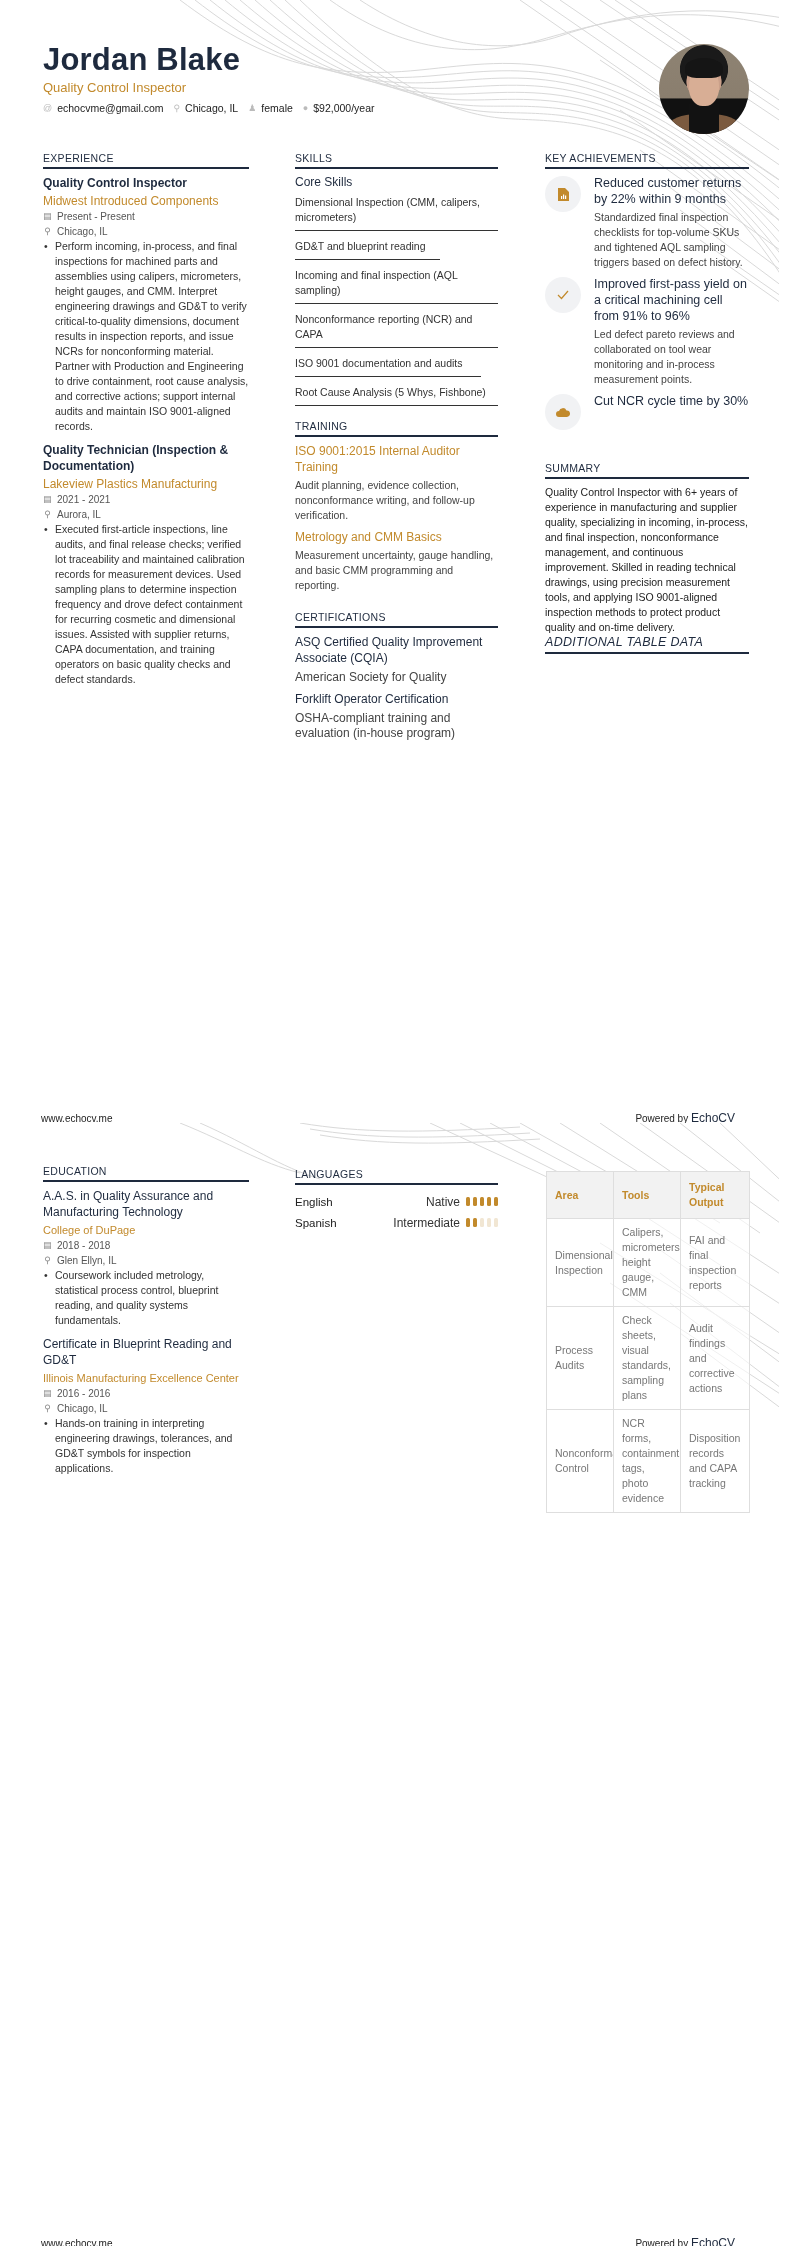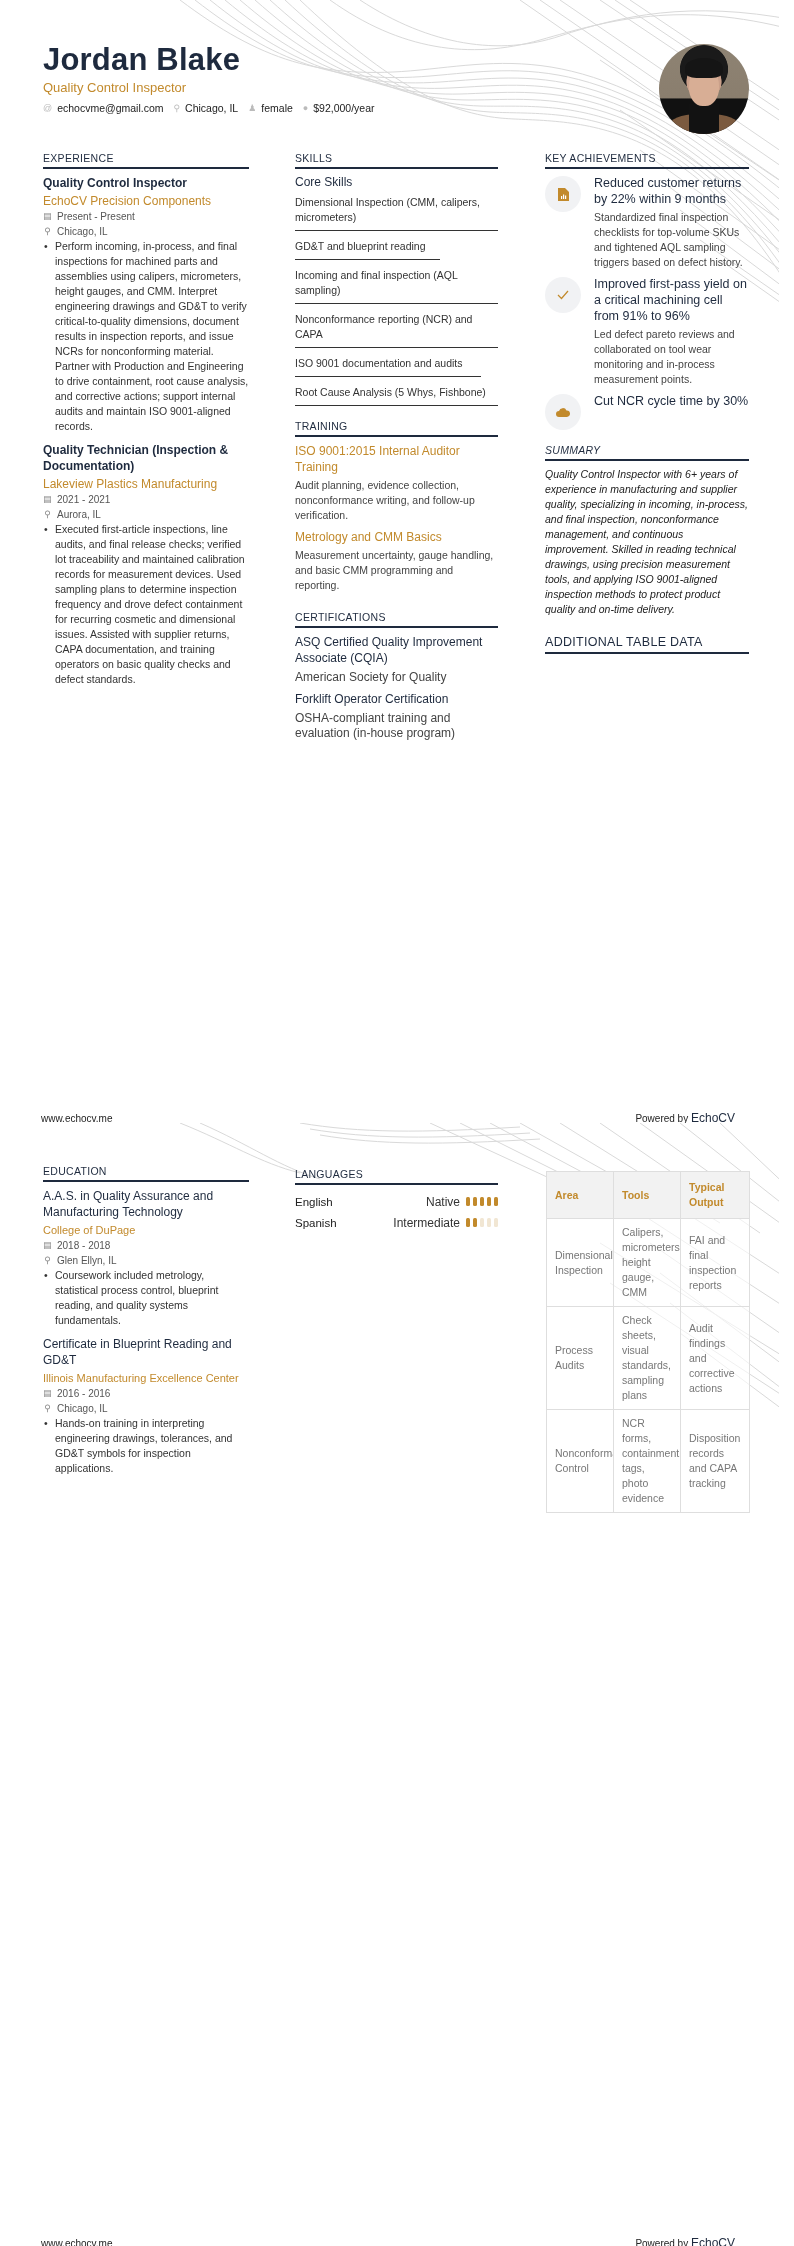--- a/index.html
+++ b/index.html
@@ -132,21 +132,21 @@
       <div class="shoulders"></div>
         <div class="neck"></div>
         <div class="face"></div>
         <div class="hair"></div>
     </div>
 
     <div class="col" style="left:43px; top:152px; width:206px;">
       <div class="sec-title">EXPERIENCE</div>
       <div class="job">
         <div class="job-title">Quality Control Inspector</div>
-        <div class="company">EchoCV Precision Components</div>
+        <div class="company">Midwest Introduced Components</div>
         <div class="meta">
             <span class="micon">▤</span>
             <span>Present - Present</span>
           </div>
         <div class="meta">
             <span class="micon">⚲</span>
             <span>Chicago, IL</span>
           </div>
         <ul class="bul">
             <li>Perform incoming, in-process, and final inspections for machined parts and assemblies using calipers, micrometers, height gauges, and CMM. Interpret engineering drawings and GD&amp;T to verify critical-to-quality dimensions, document results in inspection reports, and issue NCRs for nonconforming material. Partner with Production and Engineering to drive containment, root cause analysis, and corrective actions; support internal audits and maintain ISO 9001-aligned records.</li>
@@ -228,25 +228,25 @@
           <div class="ach-icon">
             <svg width="14" height="10" viewBox="0 0 14 10">
                 <path d="M3 10 A3 3 0 0 1 3 4 A4 4 0 0 1 10.5 3.5 A3.2 3.2 0 0 1 11 10 Z" fill="#c28a2c"></path>
               </svg>
           </div>
           <div>
             <div class="ach-title">Cut NCR cycle time by 30%</div>
           </div>
         </div>
       </div>
-      <div style="margin-top:14px;font-style:italic;">
+      <div style="margin-top:32px;">
         <div class="sec-title">SUMMARY</div>
         <div class="summary">Quality Control Inspector with 6+ years of experience in manufacturing and supplier quality, specializing in incoming, in-process, and final inspection, nonconformance management, and continuous improvement. Skilled in reading technical drawings, using precision measurement tools, and applying ISO 9001-aligned inspection methods to protect product quality and on-time delivery.</div>
       </div>
-      <div style="margin-top:18px;">
+      <div style="font-style:italic;">
         <div class="sec-title big">ADDITIONAL TABLE DATA</div>
       </div>
     </div>
 
     <div class="footer" style="top:1104px;">
       <span>www.echocv.me</span>
       <span><span>Powered by</span> <span class="brand">EchoCV</span></span>
     </div>
   </div>
 </div>

